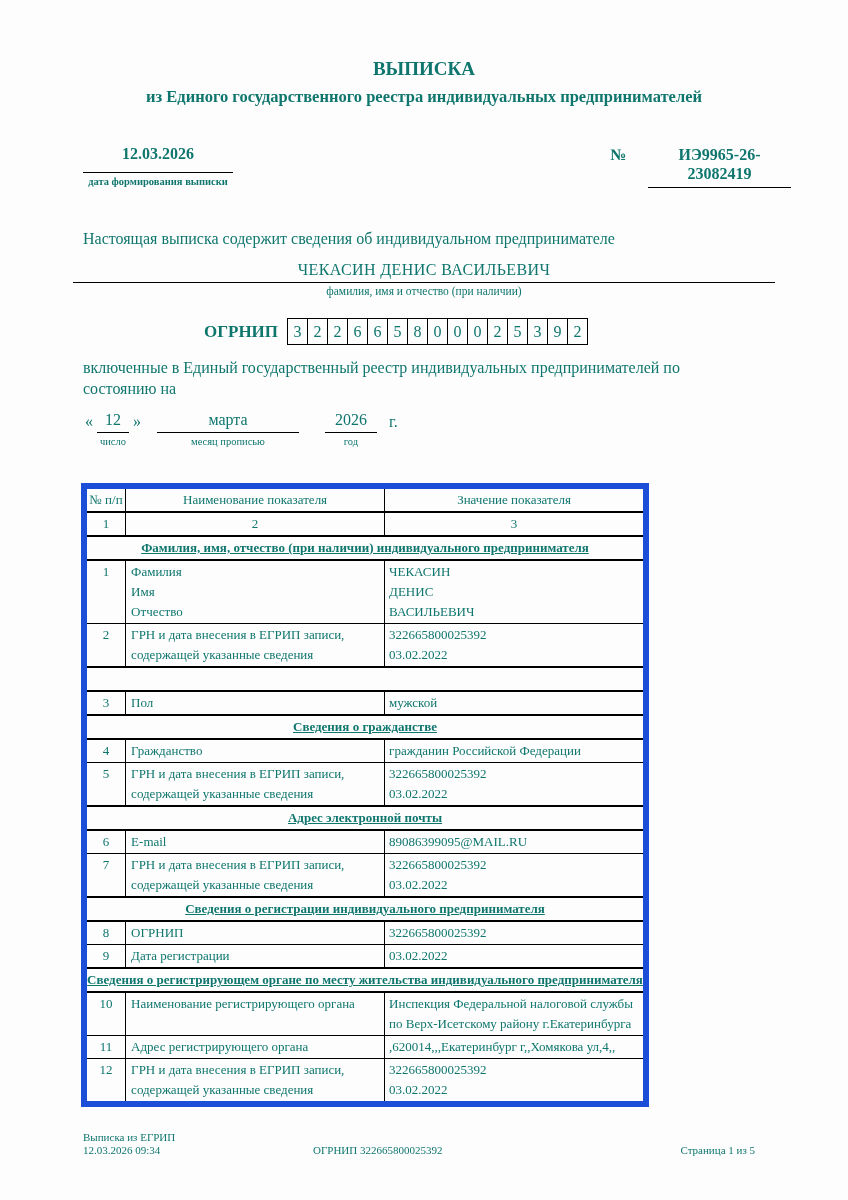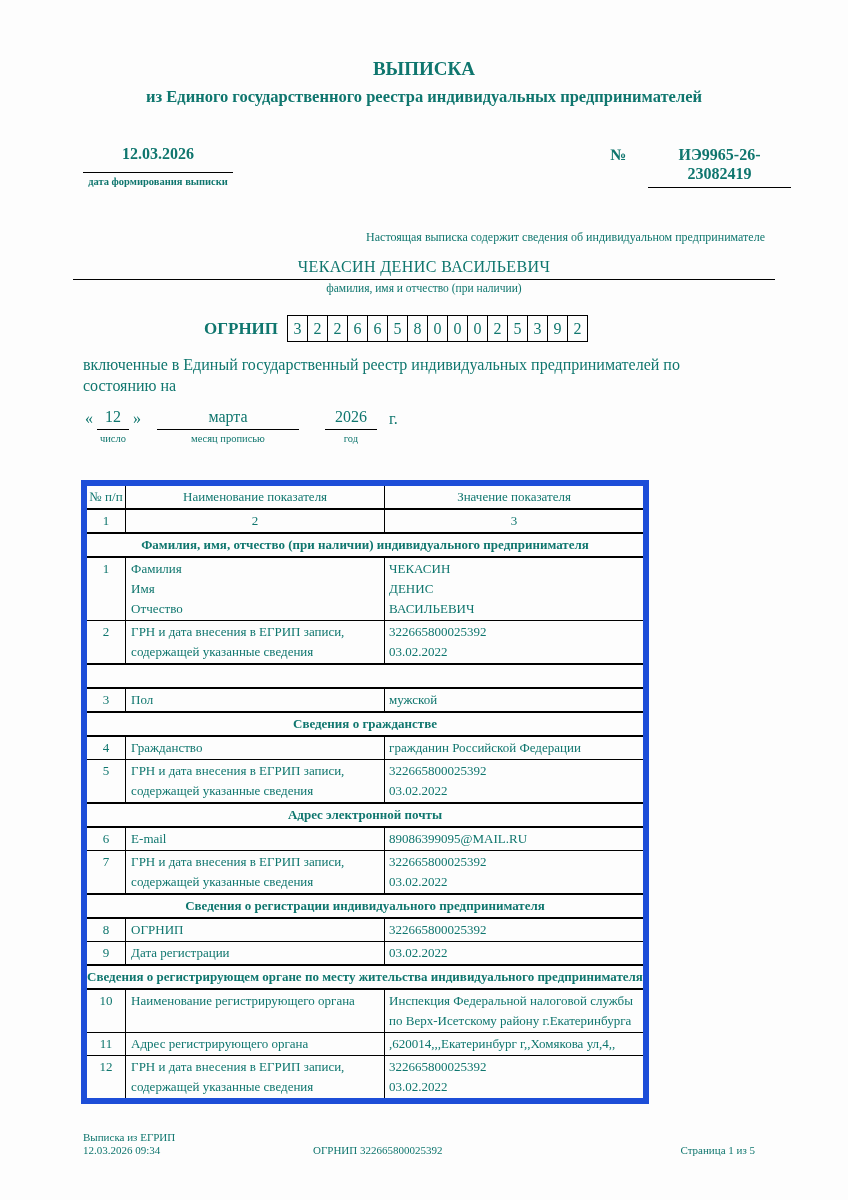--- a/index.html
+++ b/index.html
@@ -12,21 +12,21 @@
   .subtitle{margin-top:7px; text-align:center; font-weight:bold; font-size:16.5px;}
 
   .meta-row{margin:38px 57px 0 83px; display:flex; justify-content:space-between; align-items:flex-start;font-weight:bold;}
   .date-block{width:150px; text-align:center;}
   .date-value{font-size:16px; padding-bottom:9px; border-bottom:1px solid #000;}
   .date-label{font-size:10.5px; padding-top:3px;}
   .num-block{display:flex; align-items:flex-start;}
   .num-sign{font-size:16px; margin-right:22px; line-height:19px;}
   .num-value{width:143px; text-align:center; font-size:16px; line-height:19px; padding-bottom:4px; border-bottom:1px solid #000;}
 
-  .intro{margin:42px 83px 0; font-size:12px;text-align:right;}
+  .intro{margin:42px 83px 0; font-size:16px;}
   .name-block{margin:13px 73px 0 73px; text-align:center;}
   .name-value{font-size:16px; letter-spacing:.4px; padding-bottom:3px; border-bottom:1px solid #000;}
   .name-caption{font-size:11.5px; padding-top:2px;}
 
   .ogrnip-row{margin-top:21px; display:flex; justify-content:center; align-items:center; transform:translateX(-28px);}
   .ogrnip-label{font-weight:bold; font-size:17px; margin-right:9px;}
   .boxes{display:inline-flex;}
   .digit-box{width:19px; height:25px; border:1px solid #000; margin-left:-1px; display:flex; align-items:center; justify-content:center; font-size:16px;}
   .digit-box:first-child{margin-left:0;}
 
@@ -40,21 +40,21 @@
   .f-day .v{padding:0 8px 3px;}
   .f-month{margin-left:14px; min-width:142px;}
   .f-year{margin-left:24px; min-width:52px;}
   .g-suffix{margin-left:10px; line-height:21px;}
 
   .tbl-wrap{margin:36px 0 0 81px;}
   table{border-collapse:collapse; width:568px; font-size:13px; border:6px solid #1d4ed8;}
   td{border:1px solid #000; vertical-align:top; padding:1px 3px; line-height:20px;}
   .h-row td{text-align:center; border-bottom:2px solid #000; padding:1px 2px;}
   .n-row td{text-align:center; border-bottom:2px solid #000;}
-  .row-section td{text-align:center; font-weight:bold; border-top:2px solid #000; border-bottom:2px solid #000; padding:1px 0;}
+  .row-section td{text-align:center; font-weight:bold; border-top:2px solid #000; border-bottom:2px solid #000; padding:1px 0;text-decoration:underline;}
   .row-empty td{height:19px; border-top:2px solid #000; border-bottom:2px solid #000;}
   .cell-num{text-align:center;}
   .cell-name{padding-left:5px;}
   .cell-value{padding-left:4px;}
 
   .footer{position:absolute; left:83px; right:93px; top:1131px; display:flex; justify-content:space-between; align-items:flex-end; font-size:11px; line-height:13px;}
   .fl{width:230px;}
   .fc{flex:1; text-align:left;}
   .fr{width:230px; text-align:right;}
 </style>

